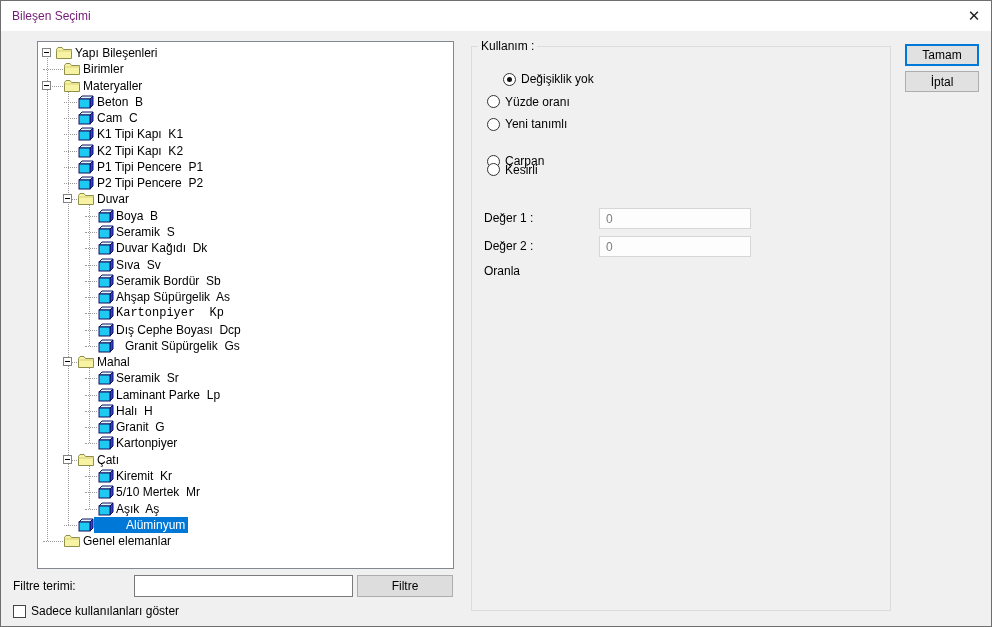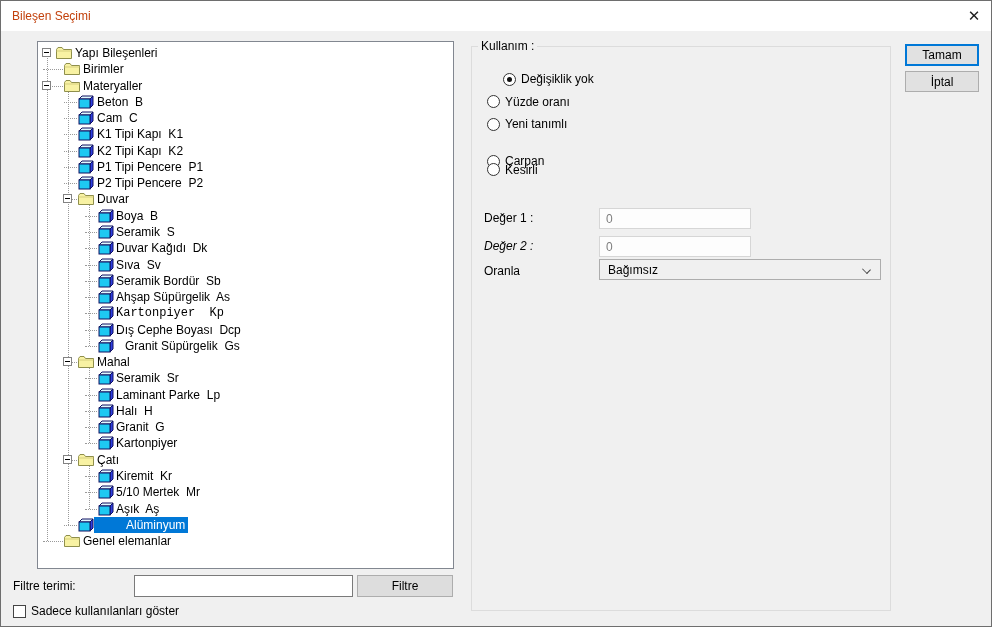--- a/index.html
+++ b/index.html
@@ -2,21 +2,21 @@
 <html><head>
 <meta charset="utf-8">
 <style>
   * { box-sizing: border-box; margin: 0; padding: 0; }
   html,body { width: 992px; height: 627px; }
   body { font-family: "Liberation Sans", sans-serif; font-size: 12px; color: #000; }
   .window { position: relative; width: 992px; height: 627px; background: #f0f0f0;
             border: 1px solid #6e6e6e; overflow: hidden; }
   .titlebar { position: absolute; left: 0; top: 0; width: 100%; height: 30px;
               background: #ffffff; }
-  .title { position: absolute; left: 11px; top: 8px; font-size: 12px; color: #c2410c; }
+  .title { position: absolute; left: 11px; top: 8px; font-size: 12px; color: #701a75; }
   .close-btn { position: absolute; right: 0; top: 0; width: 34px; height: 30px;
                display: flex; align-items: center; justify-content: center;
                font-size: 15px; color: #1a1a1a; cursor: default; }
   
   .tree-box { position: absolute; left: 36px; top: 40px; width: 417px; height: 528px;
               background: #ffffff; border: 1px solid #828790; }
   .tree-canvas { position: relative; width: 100%; height: 100%; overflow: hidden; }
   .trow-label { position: absolute; height: 16px; line-height: 16px; white-space: pre;
                 font-size: 12px; }
   .trow-label.sel { background: #0078d7; color: #ffffff; padding: 0 3px; }
@@ -331,29 +331,25 @@
         <span>Çarpan</span>
       </div>
       <div class="radio-row" style="top: 161.8px;">
         <span class="radio-circle"></span>
         <span>Kesirli</span>
       </div>
     </div>
   <div id="fields-container">
       <div class="field-label" style="top: 209px;">Değer 1 :</div>
       <input class="field-input" disabled="" value="0" style="top: 207px;">
-      <div class="field-label" style="top: 237px; font-style: italic;">Değer 2 :</div>
+      <div class="field-label" style="top: 237px;">Değer 2 :</div>
       <input class="field-input" disabled="" value="0" style="top: 235px;">
     </div>
 
   <div class="field-label" style="top:262px;">Oranla</div>
-  <div class="combo">
-    <span>Bağımsız</span>
-    <span class="chevron"></span>
-  </div>
 
   <div class="btn default btn-ok">
     <span>Tamam</span>
   </div>
   <div class="btn btn-cancel">
     <span>İptal</span>
   </div>
 
   <div class="filter-label">Filtre terimi:</div>
   <input class="filter-input" type="text" value="" style="">

